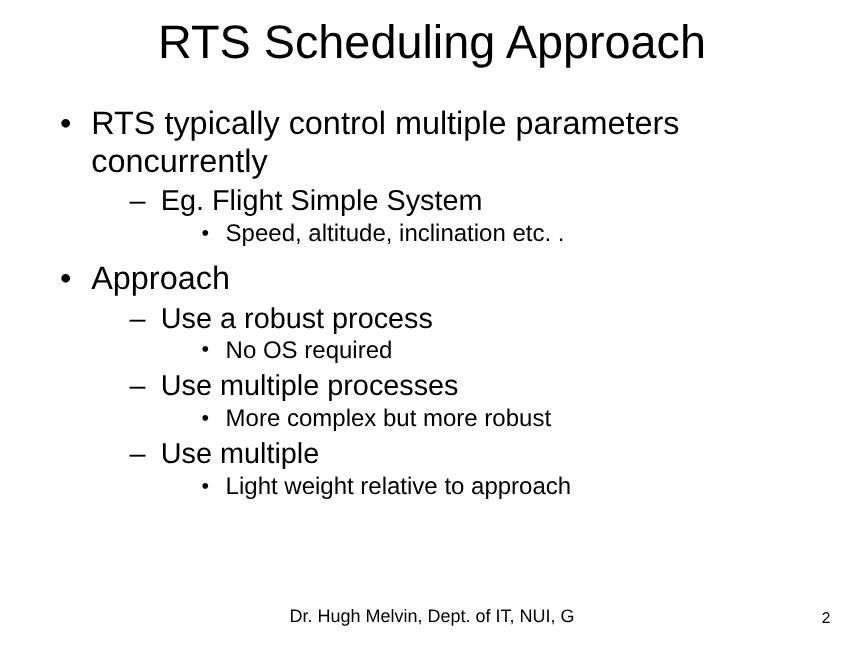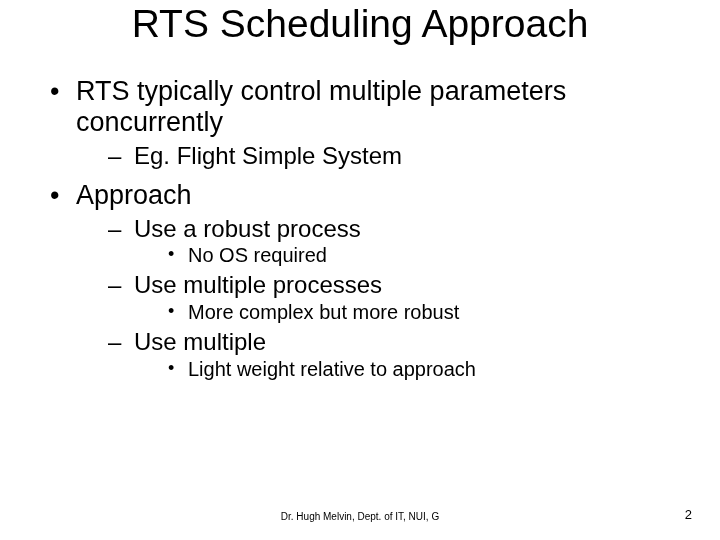--- a/index.html
+++ b/index.html
@@ -14,21 +14,21 @@
   }
   .slide {
     position: relative;
     width: 720px;
     height: 540px;
     box-sizing: border-box;
   }
   .title {
     font-size: 39px;
     text-align: center;
-    padding-top: 2px;
+    padding-top: 14px;
     padding-bottom: 10px;
   }
   .body {
     padding: 10px 36px 0 48px;
   }
   ul { margin: 0; padding: 0; list-style: none; }
   li { line-height: 1.15; }
 
   .lvl1 > li {
     font-size: 27px;
@@ -73,21 +73,21 @@
 
   .indent2 { margin-left: 30px; }
   .indent3 { margin-left: 30px; }
 
   .footer {
     position: absolute;
     bottom: 18px;
     left: 0;
     width: 100%;
     text-align: center;
-    font-size: 10px;
+    font-size: 15px;
   }
   .pagenum {
     position: absolute;
     bottom: 18px;
     right: 28px;
     font-size: 13px;
   }
 </style>
 </head>
 <body>
@@ -97,20 +97,25 @@
   <div class="title">RTS Scheduling Approach</div>
 
   <div class="body">
     <ul class="lvl1">
 
       <li>
         <span>RTS typically control multiple parameters concurrently</span>
         <ul class="lvl2 indent2">
           <li>
             <span>Eg. Flight Simple System</span>
+            <ul class="lvl3 indent3">
+              <li>
+                <span>Speed, altitude, inclination etc. .</span>
+              </li>
+            </ul>
           </li>
         </ul>
       </li>
 
       <li>
         <span>Approach</span>
         <ul class="lvl2 indent2">
           <li>
             <span>Use a robust process</span>
             <ul class="lvl3 indent3">

